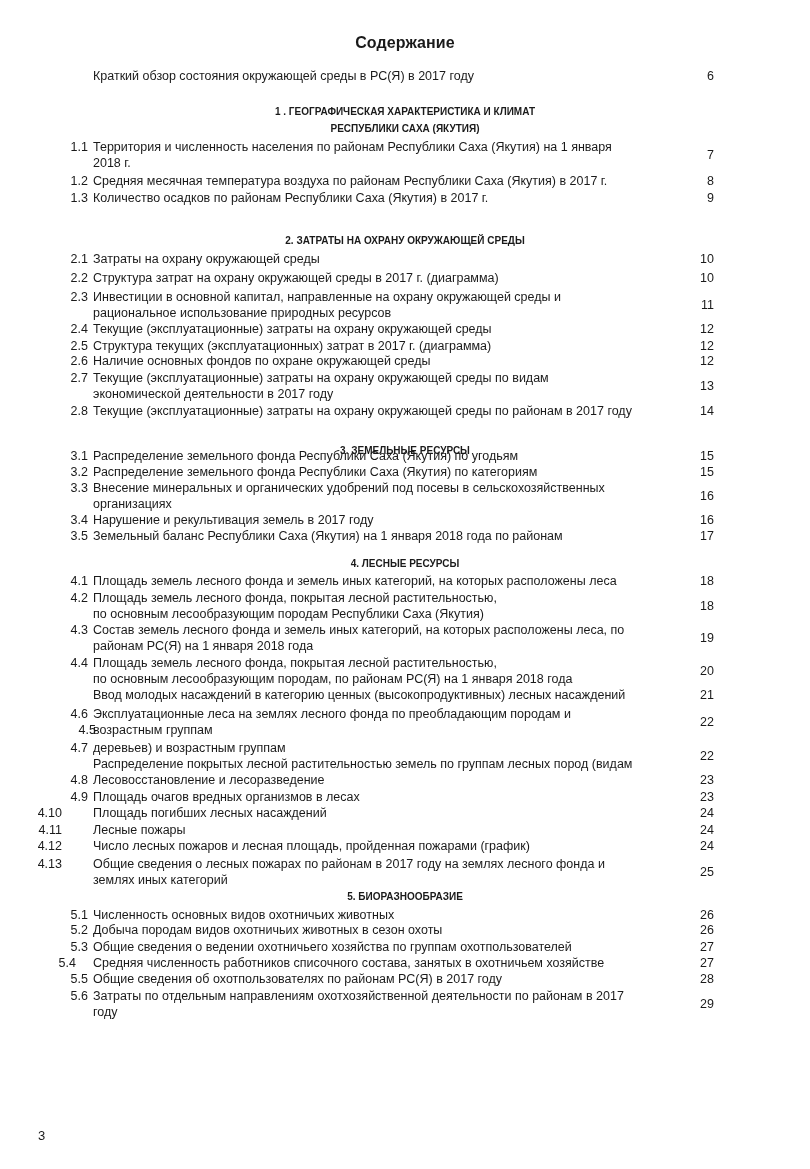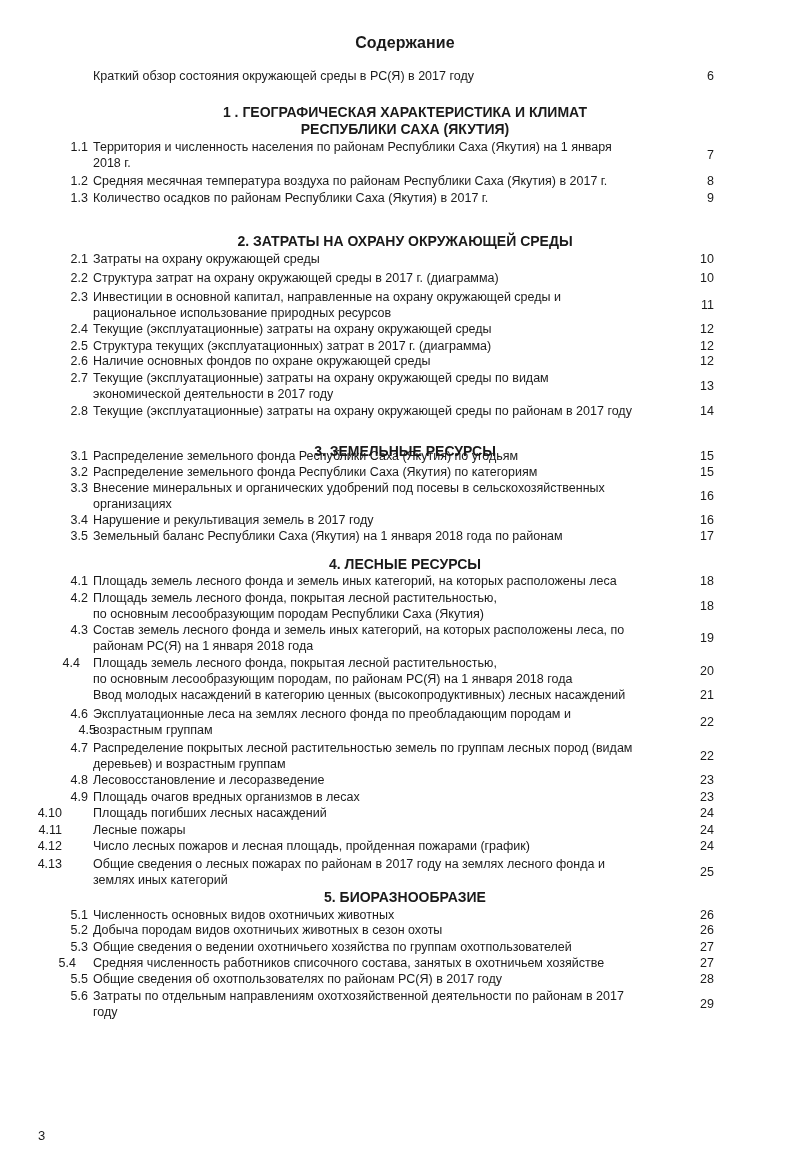--- a/index.html
+++ b/index.html
@@ -4,21 +4,21 @@
 <style>
   html, body { margin: 0; padding: 0; background: #ffffff; }
   body { width: 810px; height: 1169px; position: relative; overflow: hidden;
          font-family: "Liberation Sans", sans-serif; color: #1a1a1a; }
   .page { position: absolute; left: 0; top: 0; width: 810px; height: 1169px; }
   .title { position: absolute; top: 34px; left: 0; width: 810px; text-align: center;
            font-weight: bold; font-size: 16px; letter-spacing: 0.1px; }
   .intro { position: absolute; top: 69px; left: 93px; font-size: 12.5px; }
   .intro-page { position: absolute; top: 69px; right: 96px; font-size: 12.5px; }
   .sec-head { position: absolute; left: 0; width: 810px; text-align: center;
-              font-weight: bold; font-size: 14px; line-height: 16px; }
+              font-weight: bold; font-size: 10px; line-height: 16px; }
   .row { position: absolute; left: 0; width: 810px; font-size: 12.5px; line-height: 16px; }
   .row .num { position: absolute; text-align: right; width: 34px; }
   .row .text { position: absolute; left: 93px; width: 560px; }
   .row .text .cont { display: block; padding-left: 0; }
   .row .pg { position: absolute; right: 96px; text-align: right; }
   .footer-num { position: absolute; top: 1128px; left: 38px; font-size: 13px; }
 </style>
 </head>
 <body>
 
@@ -168,21 +168,21 @@
       </div>
       <div class="row" style="top: 622px;">
         <span class="num" style="left: 54px;">4.3</span>
         <span class="text">
           <span class="cont">Состав земель лесного фонда и земель иных категорий, на которых расположены леса, по</span>
           <span class="cont">районам РС(Я) на 1 января 2018 года</span>
         </span>
         <span class="pg" style="top: 8px;">19</span>
       </div>
       <div class="row" style="top: 655px;">
-        <span class="num" style="left: 46px;">4.4</span>
+        <span class="num" style="left: 54px;">4.4</span>
         <span class="text">
           <span class="cont">Площадь земель лесного фонда, покрытая лесной растительностью,</span>
           <span class="cont">по основным лесообразующим породам, по районам РС(Я) на 1 января 2018 года</span>
         </span>
         <span class="pg" style="top: 8px;">20</span>
       </div>
       <div class="row" style="top: 687px;">
         <span class="num" style="left: 62px; margin-top: 35px;">4.5</span>
         <span class="text">
           <span class="cont">Ввод молодых насаждений в категорию ценных (высокопродуктивных) лесных насаждений</span>
@@ -193,22 +193,22 @@
         <span class="num" style="left: 54px;">4.6</span>
         <span class="text">
           <span class="cont">Эксплуатационные леса на землях лесного фонда по преобладающим породам и</span>
           <span class="cont">возрастным группам</span>
         </span>
         <span class="pg" style="top: 8px;">22</span>
       </div>
       <div class="row" style="top: 740px;">
         <span class="num" style="left: 54px;">4.7</span>
         <span class="text">
+          <span class="cont">деревьев) и возрастным группам</span>
           <span class="cont">Распределение покрытых лесной растительностью земель по группам лесных пород (видам</span>
-          <span class="cont">деревьев) и возрастным группам</span>
         </span>
         <span class="pg" style="top: 8px;">22</span>
       </div>
       <div class="row" style="top: 772px;">
         <span class="num" style="left: 54px;">4.8</span>
         <span class="text">
           <span class="cont">Лесовосстановление и лесоразведение</span>
         </span>
         <span class="pg">23</span>
       </div>

